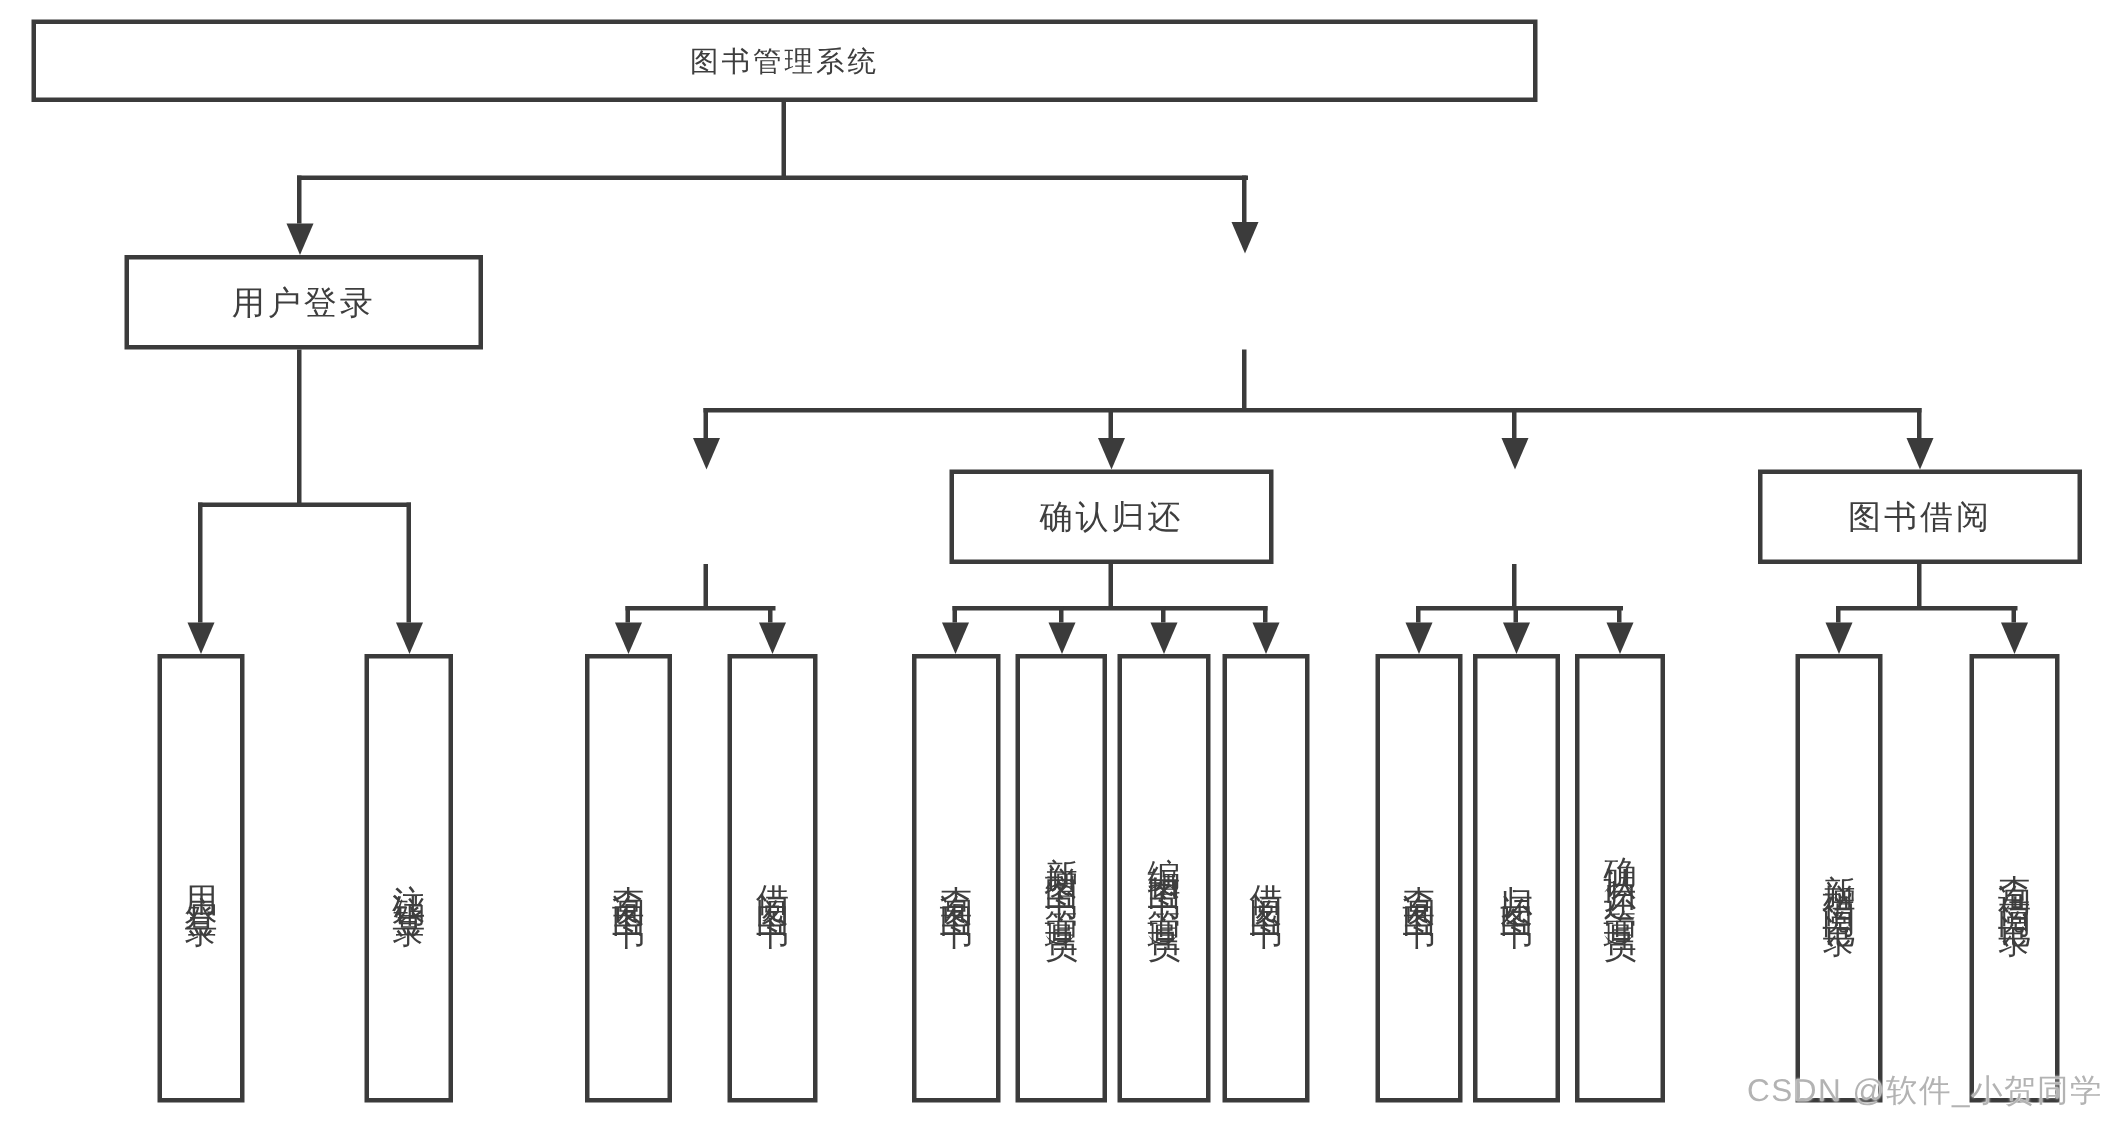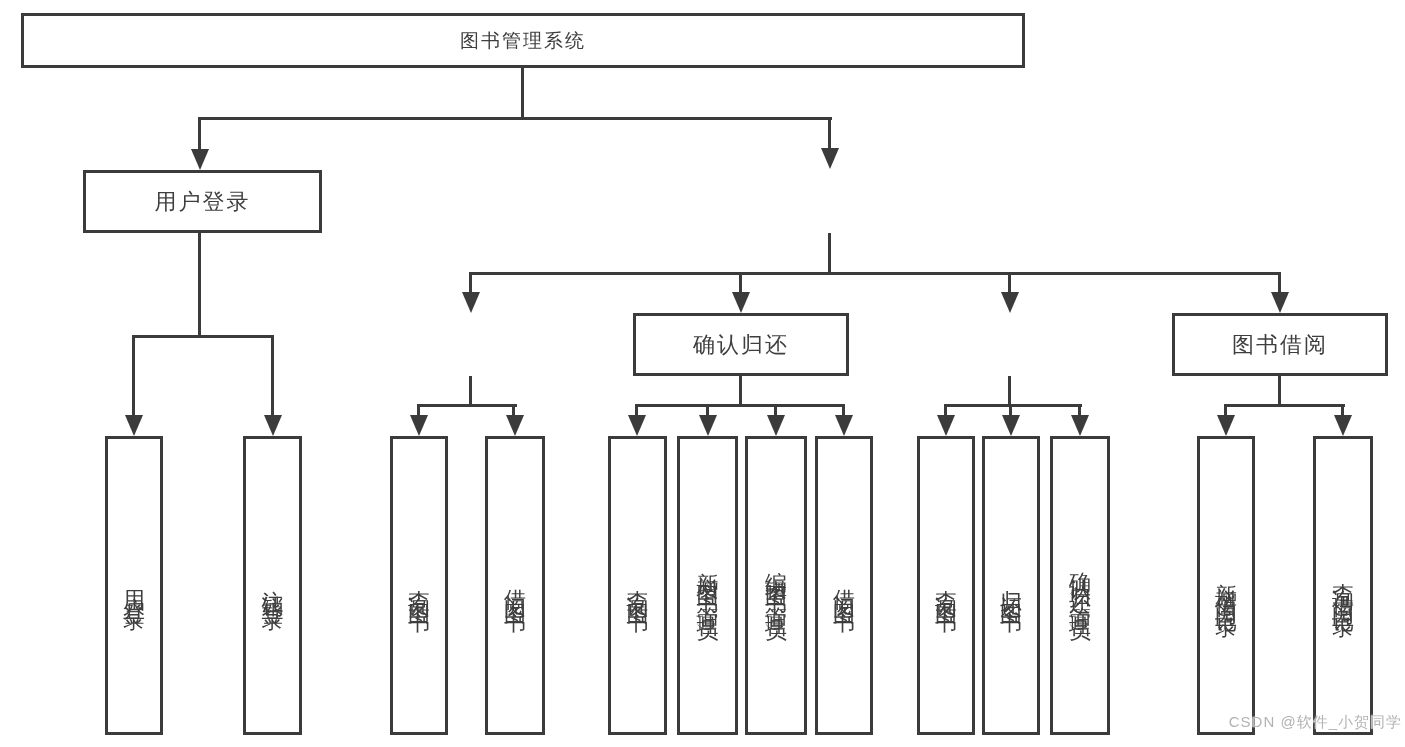--- a/index.html
+++ b/index.html
@@ -21,21 +21,21 @@
   }
   .vl{position:absolute;width:3px;background:#3b3b3b;display:block;}
   .hl{position:absolute;height:3px;background:#3b3b3b;display:block;}
   .arw{
     position:absolute;display:block;width:0;height:0;
     border-left:9px solid transparent;border-right:9px solid transparent;
     border-top:21px solid #3b3b3b;
   }
   .watermark{
     position:absolute;top:713px;right:3px;z-index:9;
-    font-size:15px;letter-spacing:1px;color:#b3b3b3;
+    font-size:21px;letter-spacing:1px;color:#b3b3b3;
     text-shadow:0 0 2px #ffffff,0 0 1px #ffffff;
     text-align:center;
   }
 </style>
 </head>
 <body>
 
 <div id="canvas">
 
   <div class="box root" style="left:21px;top:13px;width:1004px;height:55px">图书管理系统</div>

